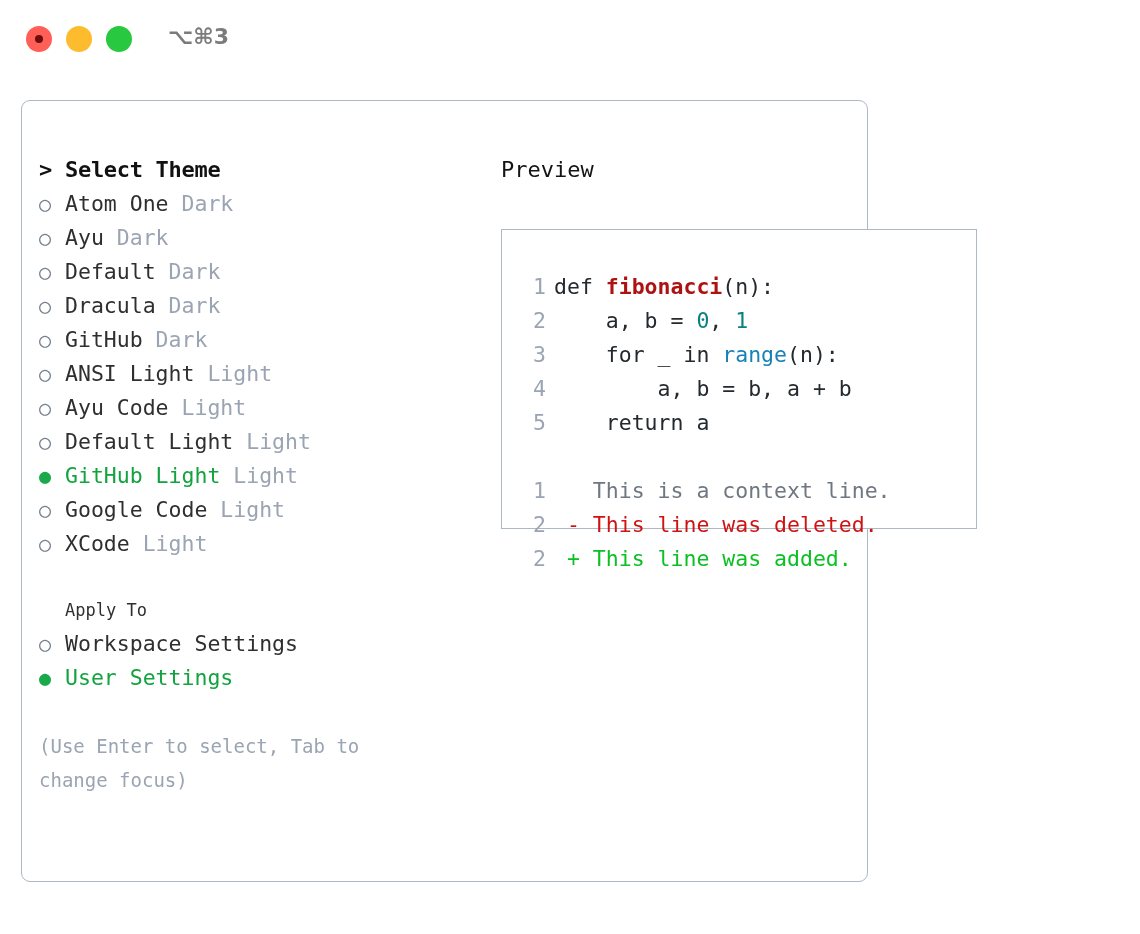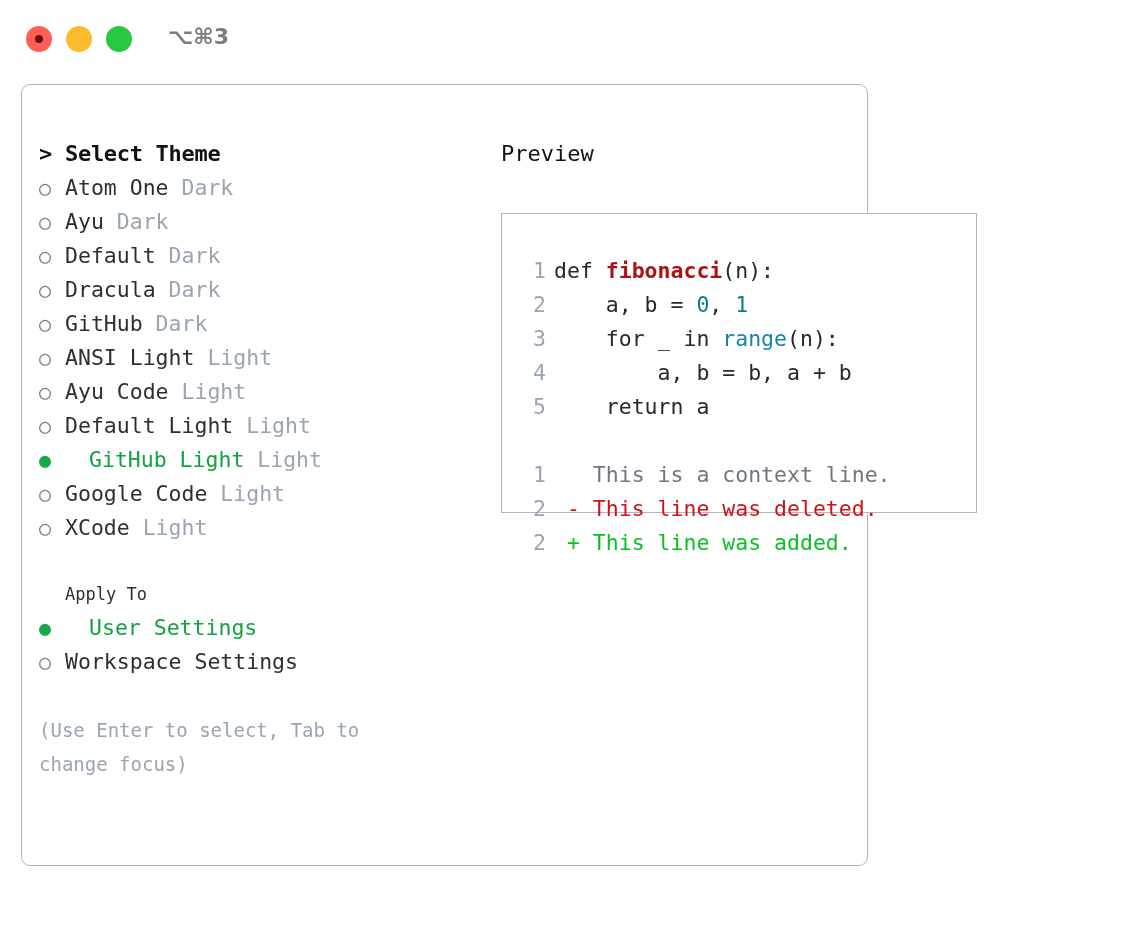--- a/index.html
+++ b/index.html
@@ -57,21 +57,21 @@
     font-weight: bold;
     color: #7b7b7b;
     letter-spacing: 0px;
     font-family: "DejaVu Sans", "Liberation Sans", sans-serif;
   }
 
   
   #panel {
     position: absolute;
     left: 21px;
-    top: 84px;
+    top: 100px;
     width: 847px;
     height: 782px;
     border: 1px solid #aeb7c4;
     border-radius: 9px;
     box-sizing: border-box;
     background: #ffffff;
   }
 
   
   #left-col {
@@ -88,21 +88,21 @@
     color: #2b2b2b;
   }
   .marker {
     display: inline-block;
     width: 26px;
     text-align: left;
     font-size: 20px;
     color: #74808f;
   }
   .marker.sel { color: #19a84a; }
-  .row.selected .name { color: #12a33f; margin-left: 24px; }
+  .row.selected .name { color: #12a33f; }
   .name { color: #2f2f2f; }
   .variant { color: #9aa4b2; }
 
   #section-header {
     font-size: 22px;
     font-weight: bold;
     color: #111111;
     height: 34px;
     line-height: 34px;
     letter-spacing: -0.3px;
@@ -202,22 +202,22 @@
           <div class="row"><span class="marker">○</span><span class="name">Ayu Code</span><span class="variant"> Light</span></div>
           <div class="row"><span class="marker">○</span><span class="name">Default Light</span><span class="variant"> Light</span></div>
           <div class="row selected"><span class="marker sel">●</span><span class="name">GitHub Light</span><span class="variant"> Light</span></div>
           <div class="row"><span class="marker">○</span><span class="name">Google Code</span><span class="variant"> Light</span></div>
           <div class="row"><span class="marker">○</span><span class="name">XCode</span><span class="variant"> Light</span></div>
         </div>
 
       <div id="apply-header">Apply To</div>
 
       <div id="apply-rows">
+          <div class="row"><span class="marker">○</span><span class="name">Workspace Settings</span></div>
           <div class="row selected"><span class="marker sel">●</span><span class="name">User Settings</span></div>
-          <div class="row"><span class="marker">○</span><span class="name">Workspace Settings</span></div>
         </div>
 
       <div id="hint">(Use Enter to select, Tab to change focus)</div>
     </div>
 
     <div id="right-col">
       <div id="preview-title">Preview</div>
       <div id="preview-box">
         <div id="code-block">
             <div class="code-line"><span class="lnum">1</span><span class="tok-kw">def </span><span class="tok-fn">fibonacci</span><span class="tok-kw">(n):</span></div>

